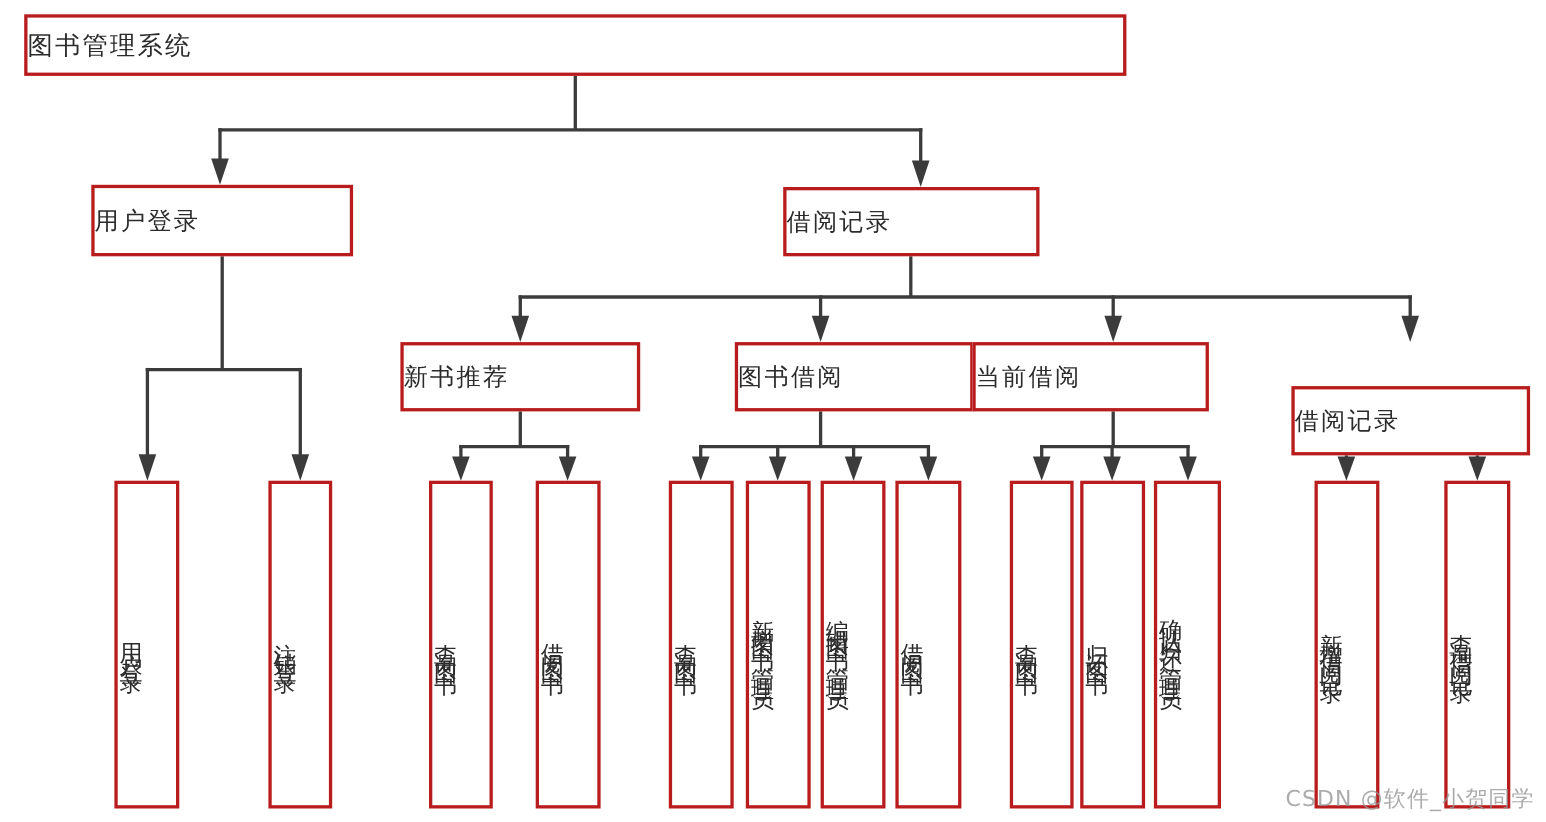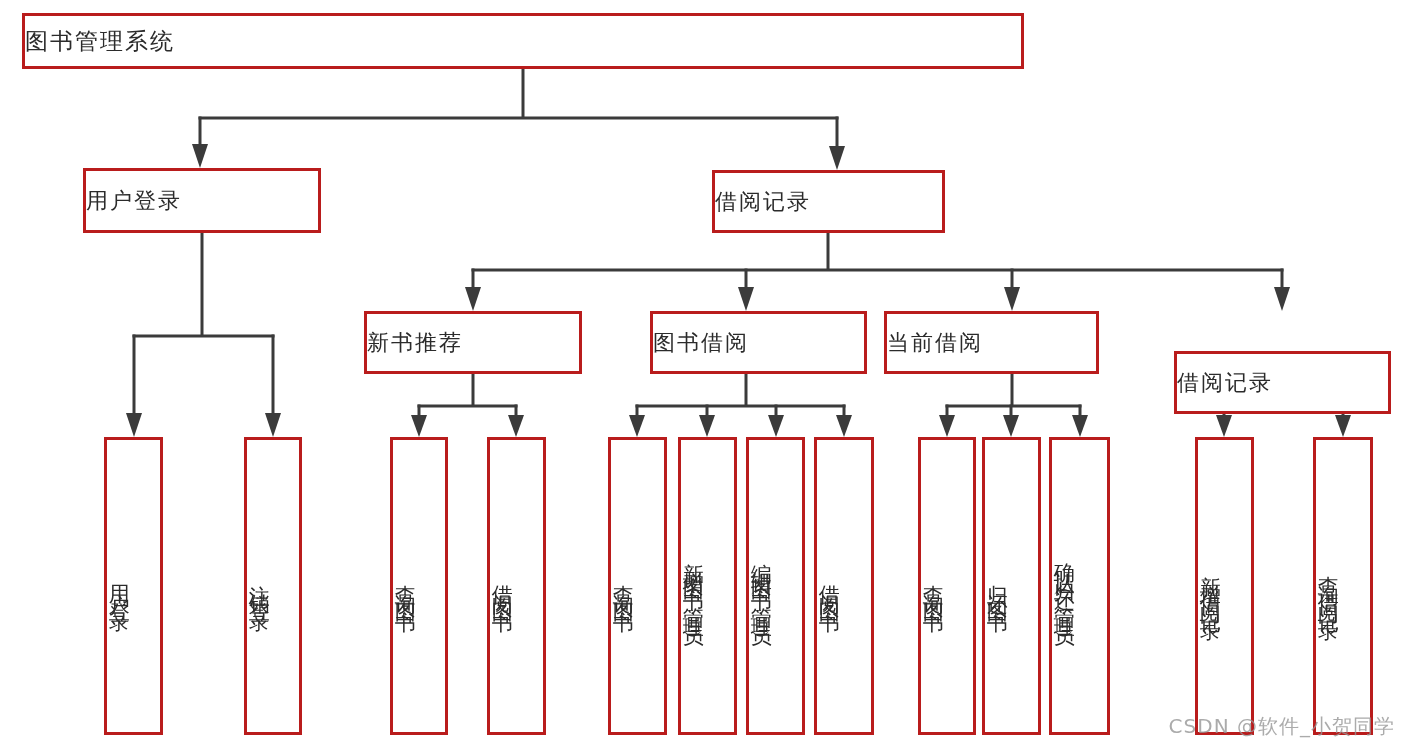--- a/index.html
+++ b/index.html
@@ -128,21 +128,21 @@
   <div class="node h" style="left:83px;top:168px;width:238px;height:65px;">
     <span>用户登录</span>
   </div>
   <div class="node h" style="left:712px;top:170px;width:233px;height:63px;">
     <span>借阅记录</span>
   </div>
 
   <div class="node h" style="left:364px;top:311px;width:218px;height:63px;">
     <span>新书推荐</span>
   </div>
-  <div class="node h" style="left:650px;top:311px;width:217px;height:63px;">
+  <div class="node h" style="left:668px;top:311px;width:217px;height:63px;">
     <span>图书借阅</span>
   </div>
   <div class="node h" style="left:884px;top:311px;width:215px;height:63px;">
     <span>当前借阅</span>
   </div>
   <div class="node h" style="left:1174px;top:311px;width:217px;height:63px;margin-top:40px;">
     <span>借阅记录</span>
   </div>
 
   <div class="node v" style="left:104px;top:437px;width:59px;height:298px;">

